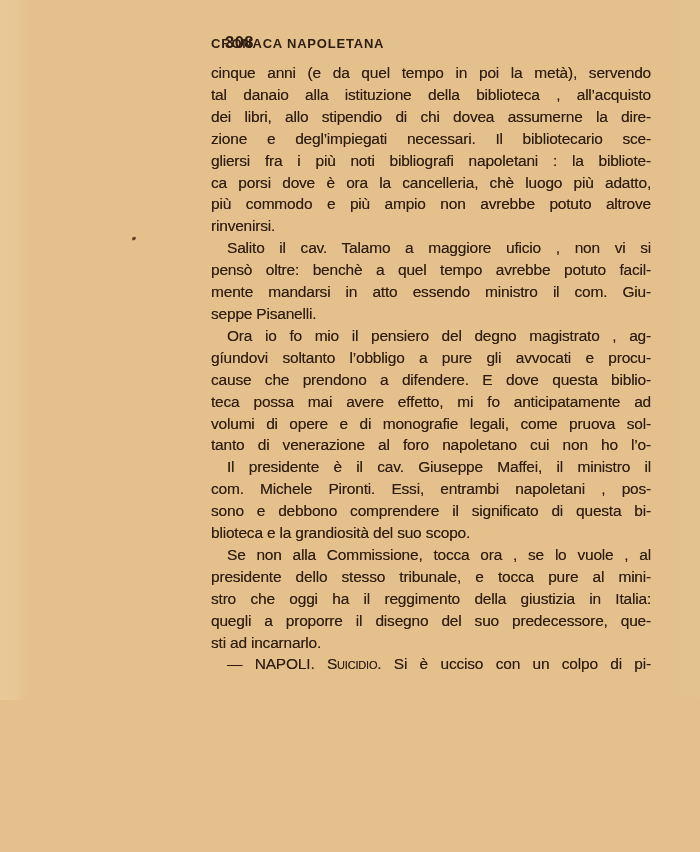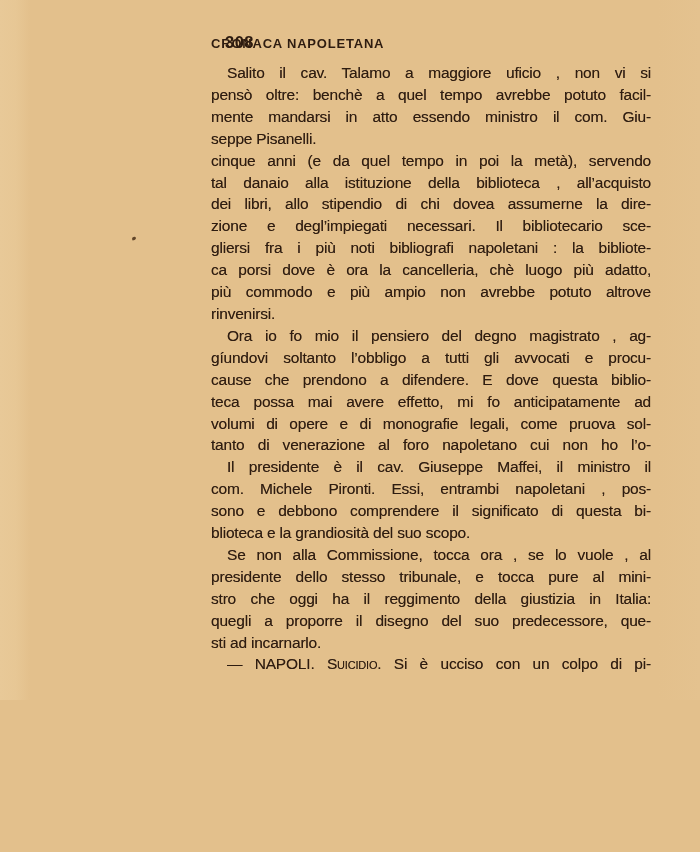--- a/index.html
+++ b/index.html
@@ -75,38 +75,38 @@
 
 <div class="page">
 
   <div class="header">
     <span class="pagenum">308</span>
     <div class="running-title">CRONACA NAPOLETANA</div>
   </div>
 
   <div class="text-block">
       <div class="para">
-        <div class="line indent">Salito il cav. Talamo a maggiore uficio , non vi si</div>
-        <div class="line">pensò oltre: benchè a quel tempo avrebbe potuto facil-</div>
-        <div class="line">mente mandarsi in atto essendo ministro il com. Giu-</div>
-        <div class="line last">seppe Pisanelli.</div>
-      </div>
-      <div class="para">
         <div class="line">cinque anni (e da quel tempo in poi la metà), servendo</div>
         <div class="line">tal danaio alla istituzione della biblioteca , all’acquisto</div>
         <div class="line">dei libri, allo stipendio di chi dovea assumerne la dire-</div>
         <div class="line">zione e degl’impiegati necessari. Il bibliotecario sce-</div>
         <div class="line">gliersi fra i più noti bibliografi napoletani : la bibliote-</div>
         <div class="line">ca porsi dove è ora la cancelleria, chè luogo più adatto,</div>
         <div class="line">più commodo e più ampio non avrebbe potuto altrove</div>
         <div class="line last">rinvenirsi.</div>
       </div>
       <div class="para">
+        <div class="line indent">Salito il cav. Talamo a maggiore uficio , non vi si</div>
+        <div class="line">pensò oltre: benchè a quel tempo avrebbe potuto facil-</div>
+        <div class="line">mente mandarsi in atto essendo ministro il com. Giu-</div>
+        <div class="line last">seppe Pisanelli.</div>
+      </div>
+      <div class="para">
         <div class="line indent">Ora io fo mio il pensiero del degno magistrato , ag-</div>
-        <div class="line">gíundovi soltanto l’obbligo a tutti gli avvocati e procu-</div>
+        <div class="line">gíundovi soltanto l’obbligo a pure gli avvocati e procu-</div>
         <div class="line">cause che prendono a difendere. E dove questa biblio-</div>
         <div class="line">teca possa mai avere effetto, mi fo anticipatamente ad</div>
         <div class="line">volumi di opere e di monografie legali, come pruova sol-</div>
         <div class="line">tanto di venerazione al foro napoletano cui non ho l’o-</div>
       </div>
       <div class="para">
         <div class="line indent">Il presidente è il cav. Giuseppe Maffei, il ministro il</div>
         <div class="line">com. Michele Pironti. Essi, entrambi napoletani , pos-</div>
         <div class="line">sono e debbono comprendere il significato di questa bi-</div>
         <div class="line last">blioteca e la grandiosità del suo scopo.</div>

